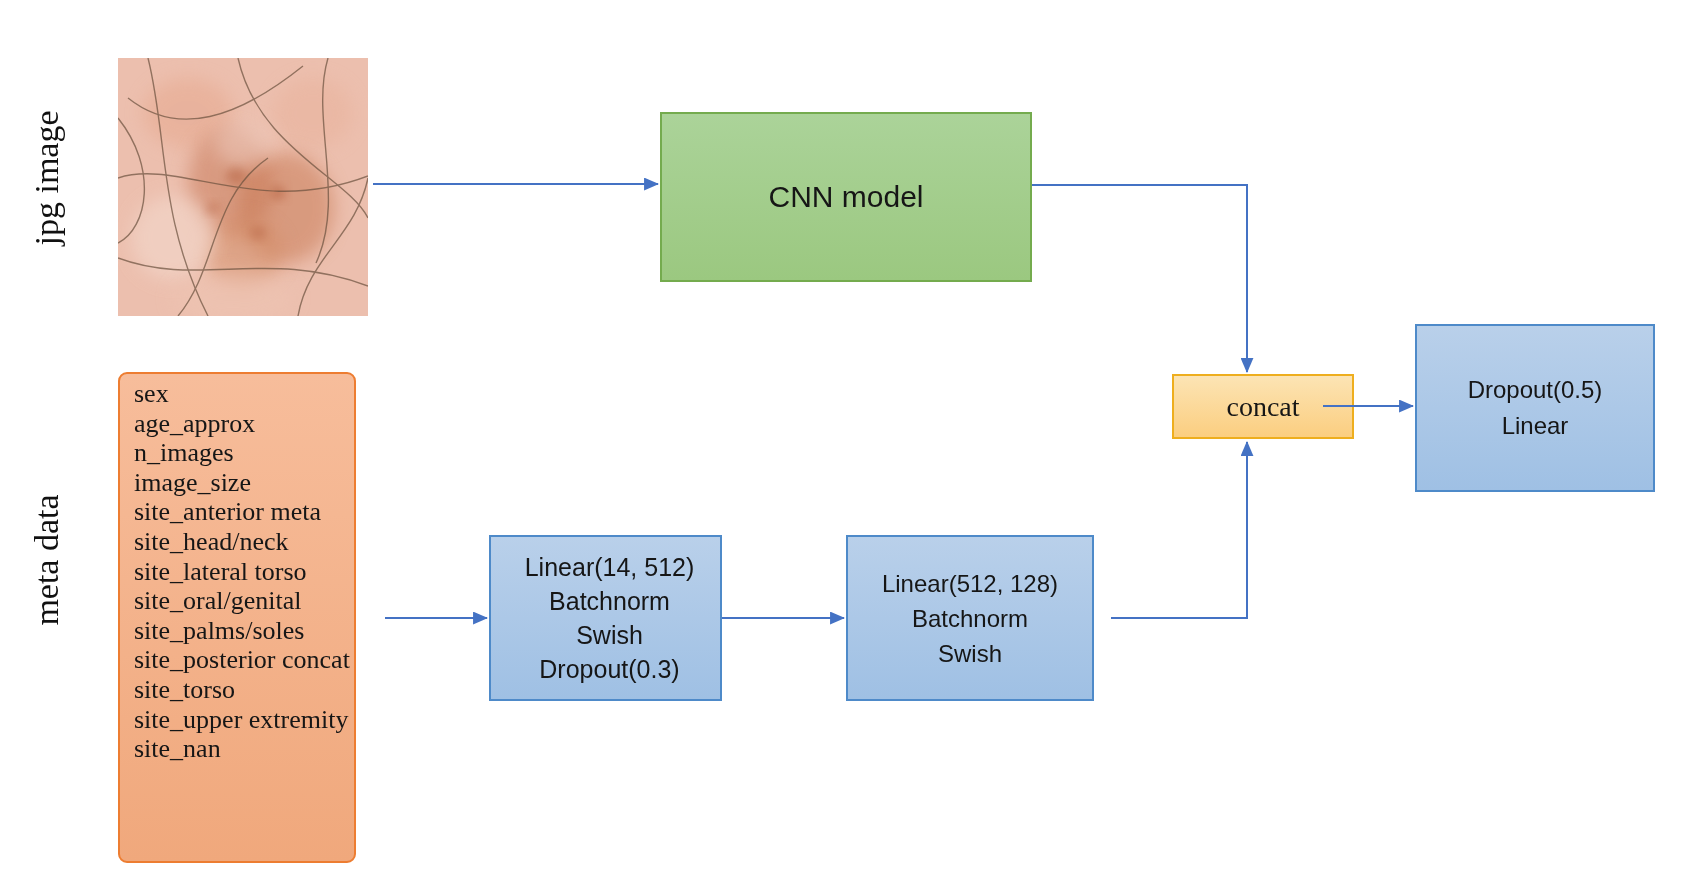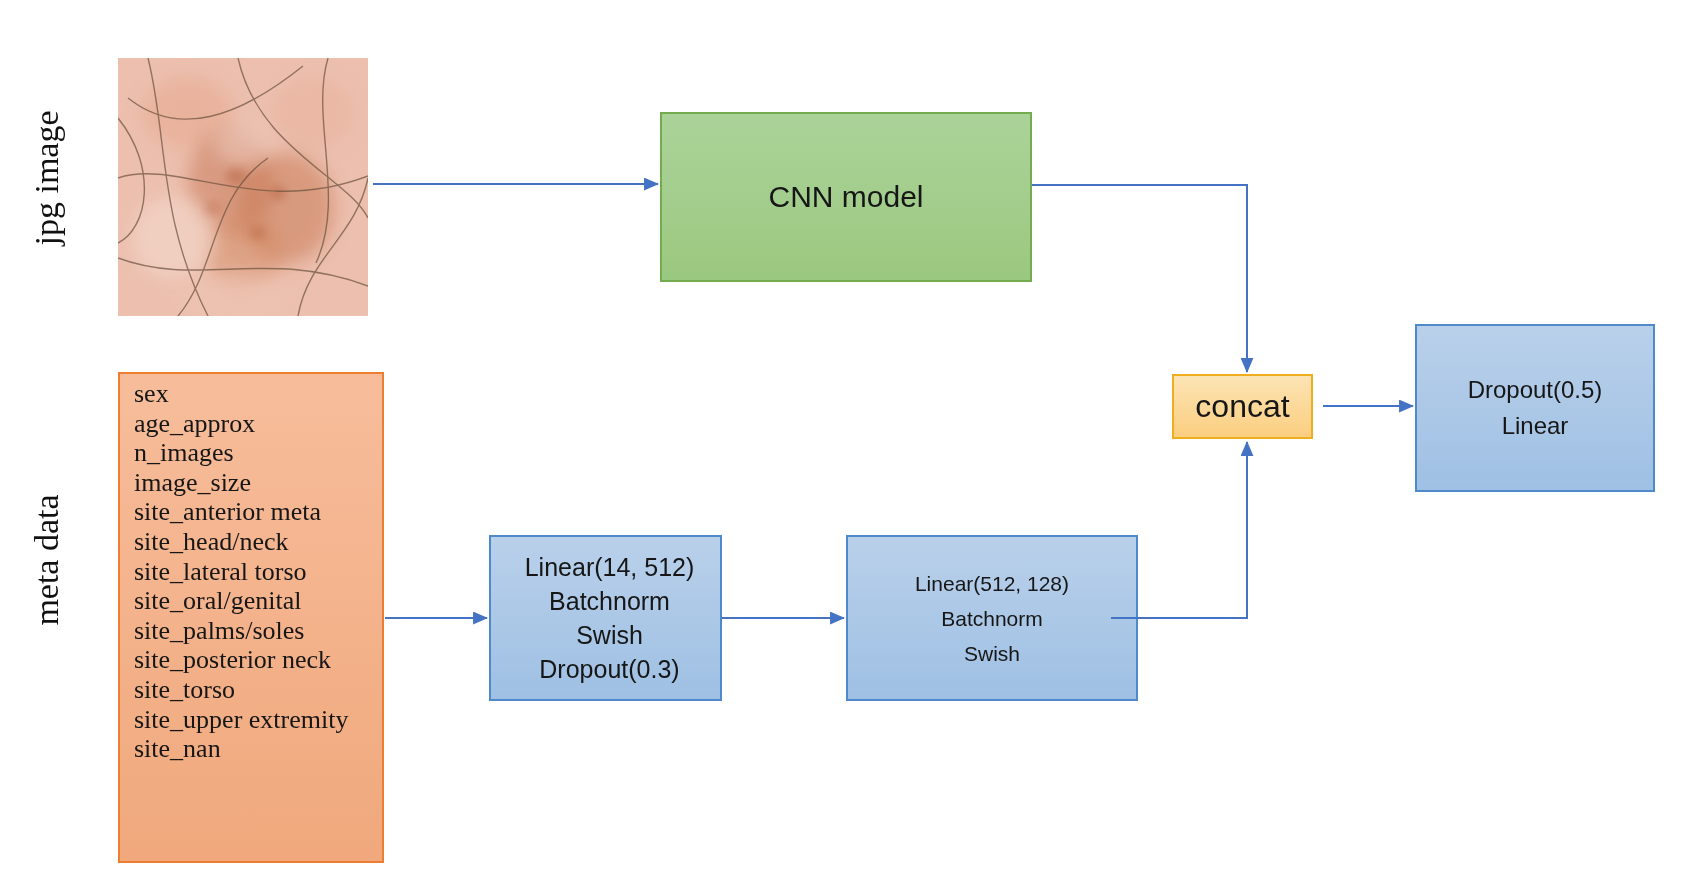--- a/index.html
+++ b/index.html
@@ -29,29 +29,29 @@
   .node-gold{
     background:linear-gradient(180deg,#fce4b4 0%,#fbce80 100%);
     border:2px solid #eeae1e;
   }
   .node-orange{
     background:linear-gradient(180deg,#f7bd9b 0%,#f0a87c 100%);
     border:2px solid #ed7d31;
   }
   #cnn-box{left:660px;top:112px;width:372px;height:170px;font-size:30px;}
   #mlp1-box{left:489px;top:535px;width:233px;height:166px;font-size:25px;line-height:34px;padding-left:8px;}
-  #mlp2-box{left:846px;top:535px;width:292px;height:166px;font-size:21px;line-height:35px;}
-  #concat-box{left:1172px;top:374px;width:141px;height:65px;font-size:32px;}
+  #mlp2-box{left:846px;top:535px;width:248px;height:166px;font-size:24px;line-height:35px;}
+  #concat-box{left:1172px;top:374px;width:182px;height:65px;font-size:28px;font-family:Liberation Serif, serif;}
   #head-box{left:1415px;top:324px;width:240px;height:168px;font-size:24px;line-height:36px;}
   #meta-box{
-    left:118px;top:372px;width:266px;height:491px;
+    left:118px;top:372px;width:238px;height:491px;
     align-items:flex-start;justify-content:flex-start;
     padding:5px 0 0 14px;
     font-family:"Liberation Serif","DejaVu Serif",serif;
-    font-size:26px;line-height:29.6px;text-align:left;
+    font-size:26px;line-height:29.6px;text-align:left;border-radius:9px;
   }
   #meta-box .meta-item{white-space:nowrap;}
   #lesion-image{
     position:absolute;left:118px;top:58px;width:250px;height:258px;
   }
   #arrow-layer{position:absolute;left:0;top:0;width:1701px;height:888px;pointer-events:none;}
 </style>
 </head>
 <body>
 
@@ -105,21 +105,21 @@
   <div id="meta-box" class="node node-orange">
     <div class="meta-item">sex</div>
     <div class="meta-item">age_approx</div>
     <div class="meta-item">n_images</div>
     <div class="meta-item">image_size</div>
     <div class="meta-item">site_anterior meta</div>
     <div class="meta-item">site_head/neck</div>
     <div class="meta-item">site_lateral torso</div>
     <div class="meta-item">site_oral/genital</div>
     <div class="meta-item">site_palms/soles</div>
-    <div class="meta-item">site_posterior neck</div>
+    <div class="meta-item">site_posterior concat</div>
     <div class="meta-item">site_torso</div>
     <div class="meta-item">site_upper extremity</div>
     <div class="meta-item">site_nan</div>
   </div>
 
   <div id="mlp1-box" class="node node-blue">
     <div>Linear(14, 512)</div>
     <div>Batchnorm</div>
     <div>Swish</div>
     <div>Dropout(0.3)</div>

